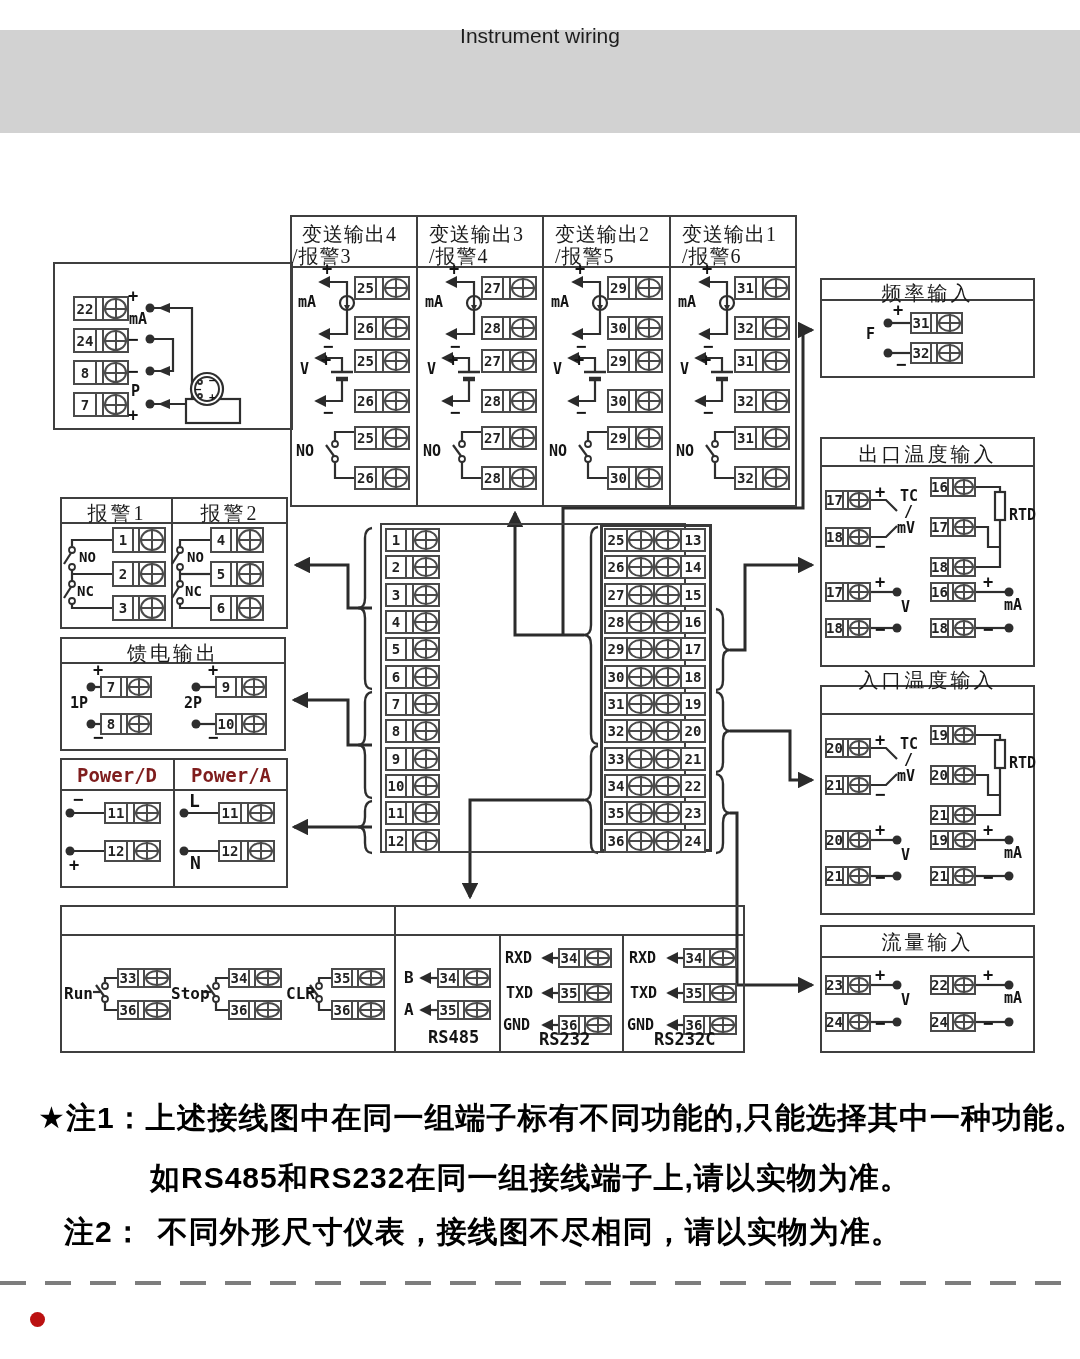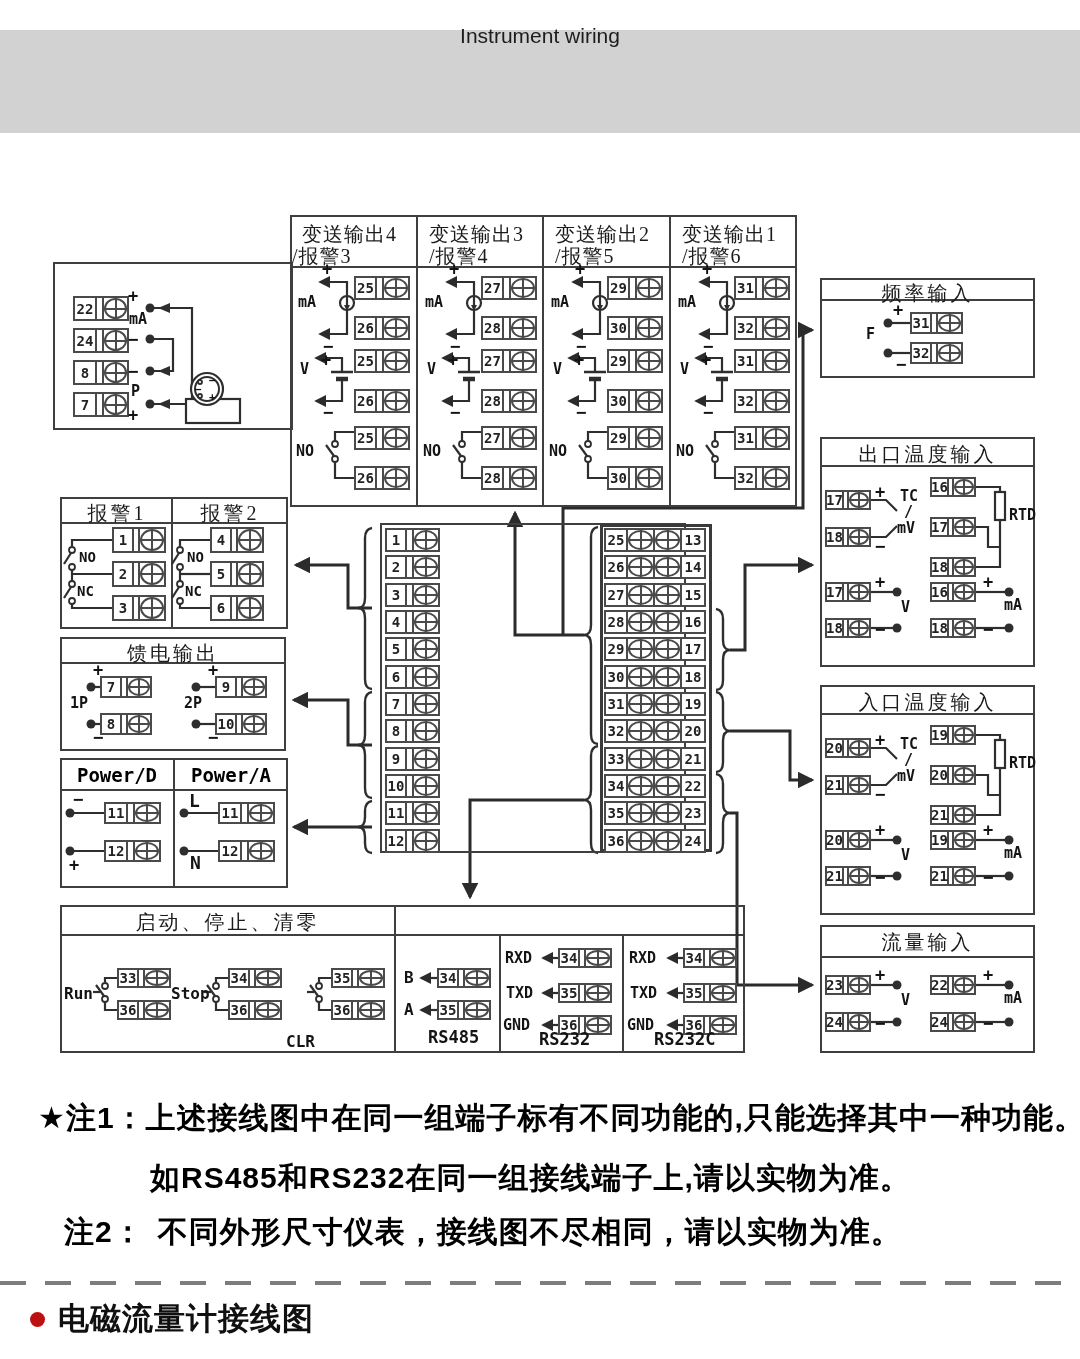--- a/index.html
+++ b/index.html
@@ -5,21 +5,21 @@
 *{box-sizing:border-box;margin:0;padding:0}
 body{background:#fff}
 .page{position:relative;width:1080px;height:1359px;background:#fff;font-family:"Liberation Sans","DejaVu Sans",sans-serif;overflow:hidden}
 .banner{position:absolute;left:0;top:30px;width:1080px;height:103px;background:#d2d2d2;text-align:center}
 .banner .t1{font-size:47px;font-weight:700;color:#000;letter-spacing:3px;padding-top:4px;line-height:1.15}
 .banner .t2{font-size:21px;color:#1c1c1c;margin-top:-6px}
 .box{position:absolute;border:2px solid #3f3f3f}
 .box3{position:absolute;border:3px solid #3a3a3a}
 .bt{position:absolute;font-family:"Liberation Serif","DejaVu Serif",serif;font-size:20px;letter-spacing:3px;color:#1a1a1a;text-align:center;white-space:nowrap}
 .btl{text-align:left;letter-spacing:1px}
-.btm{position:absolute;font-family:"DejaVu Sans Mono","Liberation Mono",monospace;font-size:19px;font-weight:700;color:#000000;text-align:center;white-space:nowrap}
+.btm{position:absolute;font-family:"DejaVu Sans Mono","Liberation Mono",monospace;font-size:19px;font-weight:700;color:#7f1d1d;text-align:center;white-space:nowrap}
 .lb{position:absolute;font-family:"DejaVu Sans Mono","Liberation Mono",monospace;font-weight:700;font-size:17px;color:#141414;line-height:1;white-space:nowrap}
 .s11{font-size:11px}.s14{font-size:14px}.s15{font-size:15px}.s16{font-size:16px}.s17{font-size:17px}.s18{font-size:18px}
 .term{position:absolute;display:flex;align-items:stretch}
 .tnum{border:2px solid #4a4a4a;background:#fff;display:flex;align-items:center;justify-content:center;font-family:"DejaVu Sans Mono","Liberation Mono",monospace;font-size:14px;font-weight:700;color:#222}
 .tgap{border:2px solid #4a4a4a;border-left:none;background:#fff;width:7px}
 .tscrew{border:2px solid #4a4a4a;border-left:none;background:#fff;position:relative}
 .tscrew::before{content:"";position:absolute;inset:0;border:2px solid #4a4a4a;border-radius:50%}
 .tscrew::after{content:"";position:absolute;inset:0;background:linear-gradient(#4a4a4a,#4a4a4a) center/100% 2px no-repeat,linear-gradient(#4a4a4a,#4a4a4a) center/2px 100% no-repeat}
 .nl{border-left:none}
 .note{position:absolute;font-size:30px;font-weight:700;color:#000;white-space:nowrap;letter-spacing:1px}
@@ -259,27 +259,26 @@
   <div class="btm" style="left:62px;top:764px;width:110px">Power/D</div>
   <div class="btm" style="left:176px;top:764px;width:110px">Power/A</div>
 
   <div class="box" style="left:380px;top:523px;width:306px;height:330px"></div>
   <div class="box3" style="left:600px;top:524px;width:112px;height:328px"></div>
 
   <div class="box" style="left:820px;top:437px;width:215px;height:230px"></div>
   <div class="bt" style="left:821px;top:441px;width:213px">出口温度输入</div>
 
   <div class="box" style="left:820px;top:685px;width:215px;height:230px"></div>
-  <div class="bt" style="left:821px;top:689px;width:213px">入口温度输入</div>
+  <div class="bt" style="left:821px;top:667px;width:213px">入口温度输入</div>
 
   <div class="box" style="left:820px;top:925px;width:215px;height:128px"></div>
   <div class="bt" style="left:821px;top:929px;width:213px">流量输入</div>
 
   <div class="box" style="left:60px;top:905px;width:685px;height:148px"></div>
-  <div class="bt" style="left:60px;top:909px;width:335px">启动、停止、清零</div>
 
   <div class="bt btl" style="left:302px;top:221px">变送输出4</div>
   <div class="bt btl" style="left:292px;top:243px">/报警3</div>
   <div class="bt btl" style="left:429px;top:221px">变送输出3</div>
   <div class="bt btl" style="left:429px;top:243px">/报警4</div>
   <div class="bt btl" style="left:555px;top:221px">变送输出2</div>
   <div class="bt btl" style="left:555px;top:243px">/报警5</div>
   <div class="bt btl" style="left:682px;top:221px">变送输出1</div>
   <div class="bt btl" style="left:682px;top:243px">/报警6</div>
 
@@ -916,21 +915,21 @@
 
   <div class="lb" style="left:875px;top:967px">+</div>
   <div class="lb" style="left:875px;top:1015px">−</div>
   <div class="lb s15" style="left:901px;top:993px">V</div>
   <div class="lb" style="left:983px;top:967px">+</div>
   <div class="lb" style="left:983px;top:1015px">−</div>
   <div class="lb s15" style="left:1004px;top:991px">mA</div>
 
   <div class="lb s16" style="left:64px;top:986px">Run</div>
   <div class="lb s16" style="left:171px;top:986px">Stop</div>
-  <div class="lb s16" style="left:286px;top:1034px">CLR</div>
+  <div class="lb s16" style="left:286px;top:986px">CLR</div>
 
   <div class="lb s16" style="left:404px;top:970px">B</div>
   <div class="lb s16" style="left:404px;top:1002px">A</div>
   <div class="lb s17" style="left:428px;top:1029px">RS485</div>
   <div class="lb s15" style="left:505px;top:951px">RXD</div>
   <div class="lb s15" style="left:506px;top:986px">TXD</div>
   <div class="lb s15" style="left:503px;top:1018px">GND</div>
   <div class="lb s17" style="left:539px;top:1031px">RS232</div>
   <div class="lb s15" style="left:629px;top:951px">RXD</div>
   <div class="lb s15" style="left:630px;top:986px">TXD</div>
@@ -940,15 +939,14 @@
   <div class="note" style="left:38px;top:1098px">
     <span>★注1：</span><span>上述接线图中在同一组端子标有不同功能的,只能选择其中一种功能。</span>
   </div>
   <div class="note" style="left:150px;top:1158px">如RS485和RS232在同一组接线端子上,请以实物为准。</div>
   <div class="note" style="left:64px;top:1212px">
     <span>注2：</span><span style="display:inline-block;width:14px"></span><span>不同外形尺寸仪表，接线图不尽相同，请以实物为准。</span>
   </div>
 
   <div class="dash"></div>
   <div class="bullet"></div>
-  <div class="sect">电磁流量计接线图</div>
 
 </div>
 
 </body></html>

